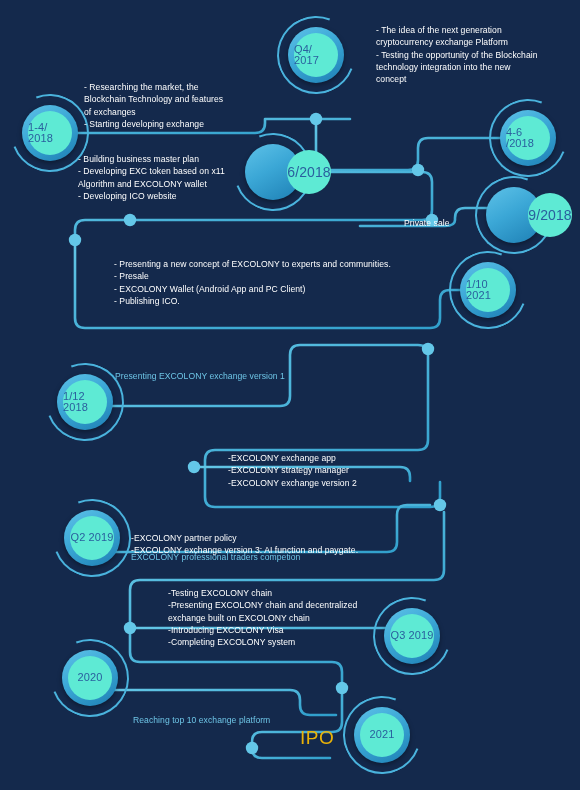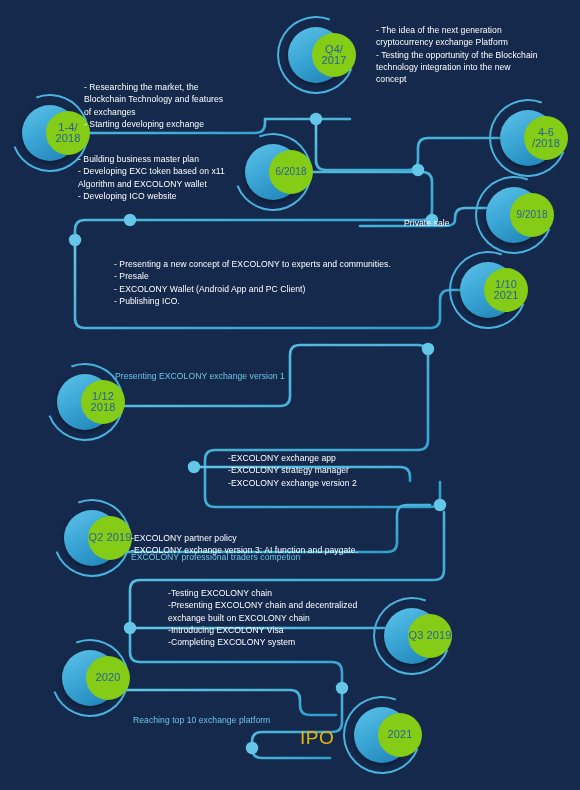--- a/index.html
+++ b/index.html
@@ -22,31 +22,31 @@
     width:56px;height:56px;
     transform:translate(-50%,-50%);
   }
   .node .ring{
     position:absolute;left:0;top:0;width:56px;height:56px;
     border-radius:50%;
     background:linear-gradient(150deg,#5ec2e8 0%,#3ba7d6 45%,#1d7fb4 100%);
     box-shadow:0 2px 5px rgba(0,0,0,.35);
   }
   .node .disc{
-    position:absolute;left:24px;top:6px;width:44px;height:44px;
+    position:absolute;left:6px;top:6px;width:44px;height:44px;
     border-radius:50%;
-    background:#84cc16;
+    background:#5eead4;
     display:flex;align-items:center;justify-content:center;
-    text-align:center;
+    text-align:left;
     line-height:1.02;
     color:#2a5f9e;
     font-size:11px;
     letter-spacing:.1px;
   }
-  .node.small .disc{font-size:10px;}
+  .node.small .disc{font-size:14px;margin-left:36px;}
   
   .node .arc{
     position:absolute;left:-11px;top:-11px;width:78px;height:78px;
     border-radius:50%;
     border:2px solid #4ab3dd;
     box-sizing:border-box;
   }
   .node.arc-left .arc{border-right-color:transparent;transform:rotate(-24deg);}
   .node.arc-right .arc{border-left-color:transparent;transform:rotate(24deg);}
 

